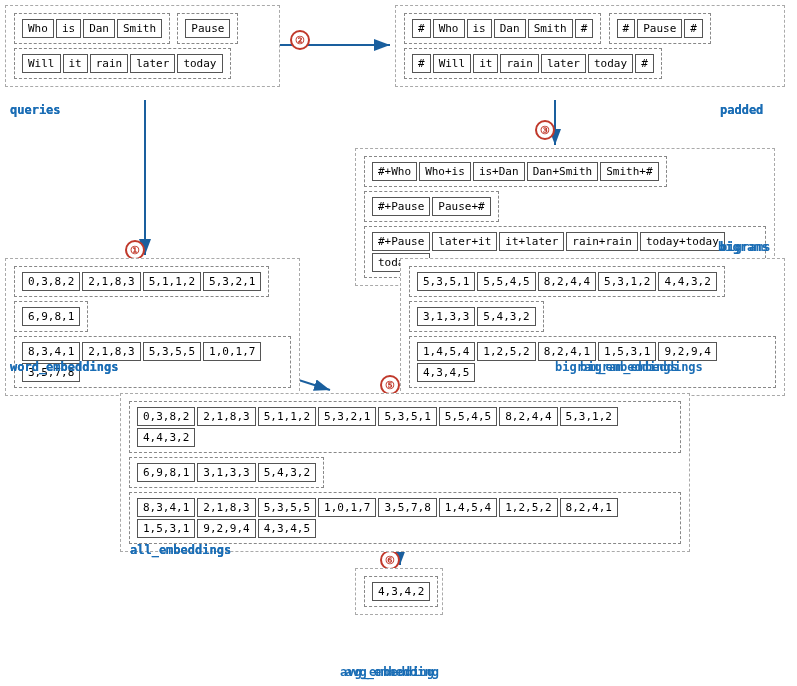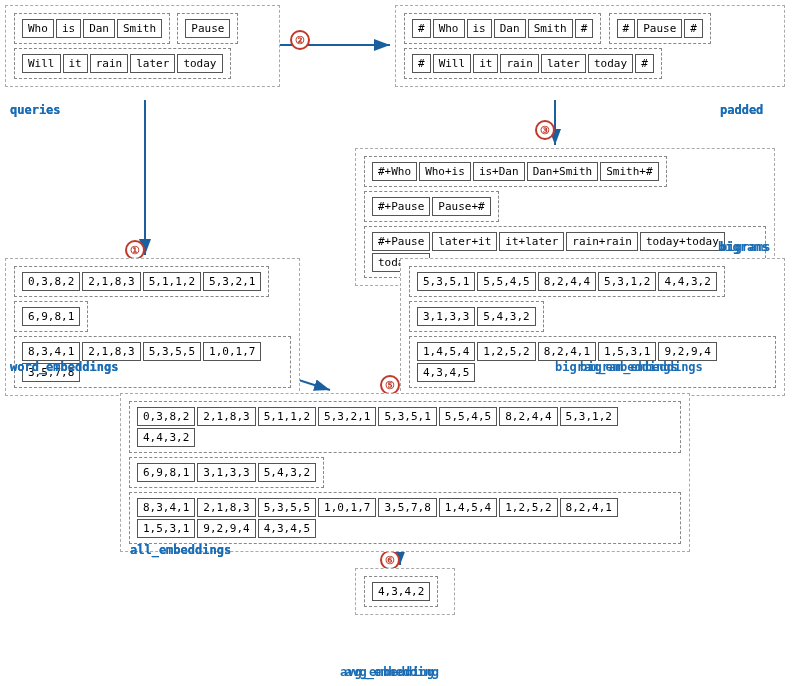--- a/index.html
+++ b/index.html
@@ -232,21 +232,21 @@
     <span class="token-box">1,4,5,4</span>
     <span class="token-box">1,2,5,2</span>
     <span class="token-box">8,2,4,1</span>
     <span class="token-box">1,5,3,1</span>
     <span class="token-box">9,2,9,4</span>
     <span class="token-box">4,3,4,5</span>
   </div>
 </div>
 <div class="section-label" style="left:130px; top:543px;">all_embeddings</div>
 
-<div class="section-container" style="left:355px; top:568px; width:100px;">
+<div class="section-container" style="left:355px; top:568px; width:88px;">
   <div class="group-box">
     <span class="token-box">4,3,4,2</span>
   </div>
 </div>
 <div class="section-label" style="left:340px; top:665px;">avg_embedding</div>
 
 <span style="position:absolute; left:10px; top:103px; color:#1a6db5; font-weight:bold; font-size:12px; font-family:monospace;">queries</span>
 <span style="position:absolute; left:720px; top:103px; color:#1a6db5; font-weight:bold; font-size:12px; font-family:monospace;">padded</span>
 <span style="position:absolute; left:718px; top:240px; color:#1a6db5; font-weight:bold; font-size:12px; font-family:monospace;">bigrams</span>
 <span style="position:absolute; left:10px; top:360px; color:#1a6db5; font-weight:bold; font-size:12px; font-family:monospace;">word_embeddings</span>

